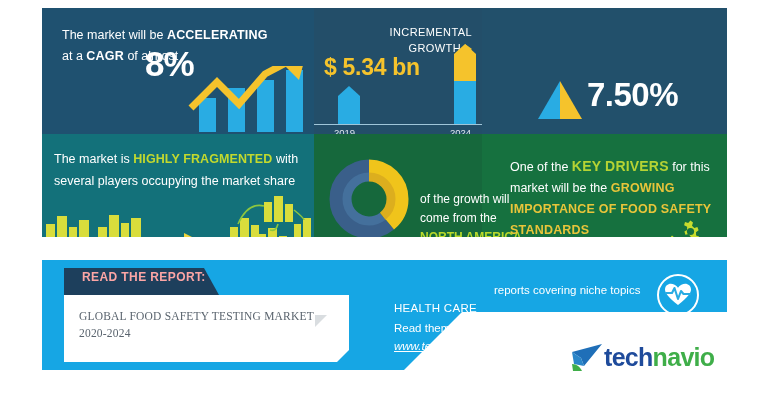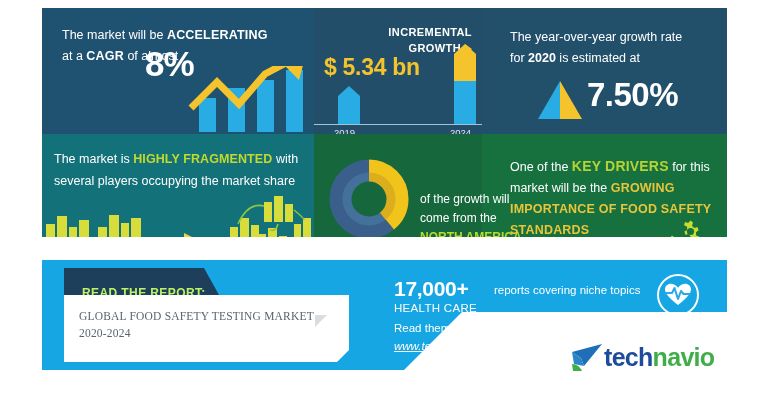--- a/index.html
+++ b/index.html
@@ -39,21 +39,21 @@
   .chart1{position:absolute;left:145px;top:58px;width:125px;height:66px;}
   .bar{position:absolute;bottom:0;width:17px;background:#29ace3;}
   .b1{left:12px;height:34px;}
   .b2{left:41px;height:44px;}
   .b3{left:70px;height:52px;}
   .b4{left:99px;height:62px;}
 
   
   .p2-title{
     position:absolute;left:290px;top:16px;width:140px;
-    color:#ffffff;font-size:11px;font-weight:bold;line-height:16px;
+    color:#ffffff;font-size:11px;font-weight:normal;line-height:16px;
     letter-spacing:.4px;text-align:right;
   }
   .p2-tri{
     display:inline-block;width:0;height:0;vertical-align:middle;
     border-left:7px solid #f2c230;border-top:5px solid transparent;border-bottom:5px solid transparent;
     margin-left:4px;
   }
   .p2-val{
     position:absolute;left:282px;top:46px;
     color:#f5c32c;font-size:23px;font-weight:bold;letter-spacing:-.3px;
@@ -118,22 +118,22 @@
   .row3{
     position:absolute;left:0;top:252px;
     width:685px;height:110px;background:#16a6e4;overflow:hidden;
   }
   .tab{
     position:absolute;left:22px;top:8px;width:155px;height:27px;
     background:#1d3f5c;
     clip-path:polygon(0 0, 140px 0, 155px 27px, 0 27px);
   }
   .tab span{
-    position:absolute;left:18px;top:18px;
-    color:#bef264;font-size:12px;font-weight:bold;letter-spacing:.4px;
+    position:absolute;left:18px;top:2px;
+    color:#fca5a5;font-size:12px;font-weight:bold;letter-spacing:.4px;
   }
   .card{
     position:absolute;left:22px;top:35px;width:285px;height:67px;
     background:#ffffff;
     clip-path:polygon(0 0,285px 0,285px 55px,273px 67px,0 67px);
   }
   .card-txt{
     position:absolute;left:15px;top:13px;width:262px;
     color:#5a646e;font-size:11.5px;line-height:17px;
     font-family:"Liberation Serif", serif;letter-spacing:.2px;
@@ -207,24 +207,20 @@
     </div>
     <div class="arrowbar" id="ab2024">
       <div class="tip"></div>
       <div class="stem-y"></div>
       <div class="stem-b"></div>
     </div>
     <div class="p2-axis"></div>
     <div class="p2-lbl p2-l19">2019</div>
     <div class="p2-lbl p2-l24">2024</div>
 
-    <div class="p3-text">
-      <span>The year-over-year growth rate</span><br>
-      <span>for </span><b>2020</b><span> is estimated at</span>
-    </div>
     <svg class="p3-tri" viewBox="0 0 44 38">
       <polygon points="22,0 0,38 22,38" fill="#29ace3"></polygon>
       <polygon points="22,0 44,38 22,38" fill="#f5c32c"></polygon>
     </svg>
     <div class="p3-val">7.50%</div>
   </div>
 
   <div class="row2">
     <div class="r2-teal"></div>
     <div class="r2-green"></div>
@@ -308,21 +304,20 @@
       <span>READ THE REPORT:</span>
     </div>
     <div class="card">
       <div class="card-txt">
         <span>GLOBAL FOOD SAFETY TESTING MARKET</span><br>
         <span>2020-2024</span>
       </div>
     </div>
     <div class="fold"></div>
 
-    <div class="p7-count">17,000+</div>
     <div class="p7-sub">reports covering niche topics</div>
     <div class="p7-cat">HEALTH CARE</div>
     <div class="p7-read">Read them at:</div>
     <div class="p7-url">www.technavio.com</div>
 
     <svg class="heart" viewBox="0 0 46 46">
       <circle cx="23" cy="23" r="20" fill="none" stroke="#ffffff" stroke-width="2"></circle>
       <path d="M23 33 C13 25 10 21 10 17.5 C10 14 12.8 11.8 15.8 11.8 C18 11.8 21.3 13.4 23 15.8 C24.7 13.4 28 11.8 30.2 11.8 C33.2 11.8 36 14 36 17.5 C36 21 33 25 23 33 Z" fill="#ffffff"></path>
       <polyline points="11,21 17,21 19.5,16 23,27 26,19 28.5,22 35,22" fill="none" stroke="#29ace3" stroke-width="2.1" stroke-linejoin="round" stroke-linecap="round"></polyline>
     </svg>

